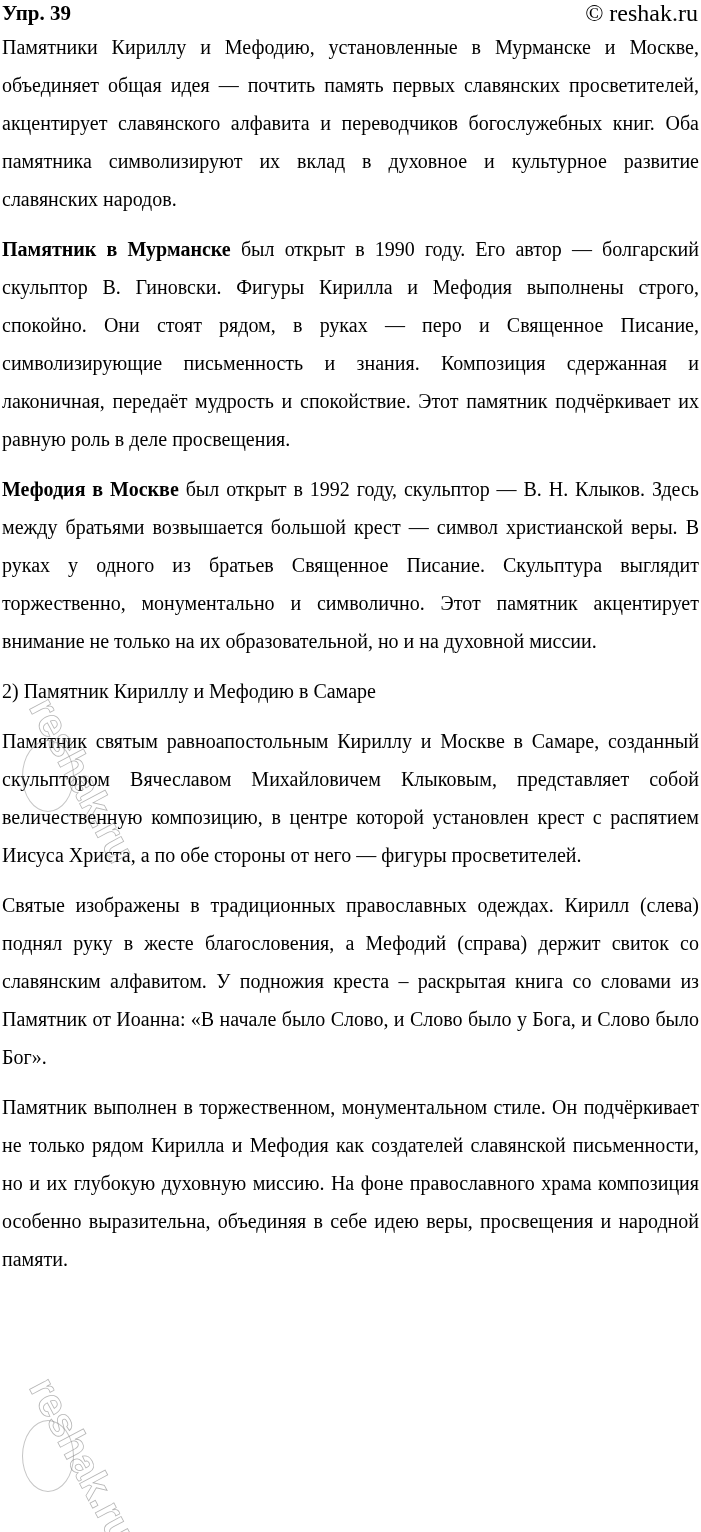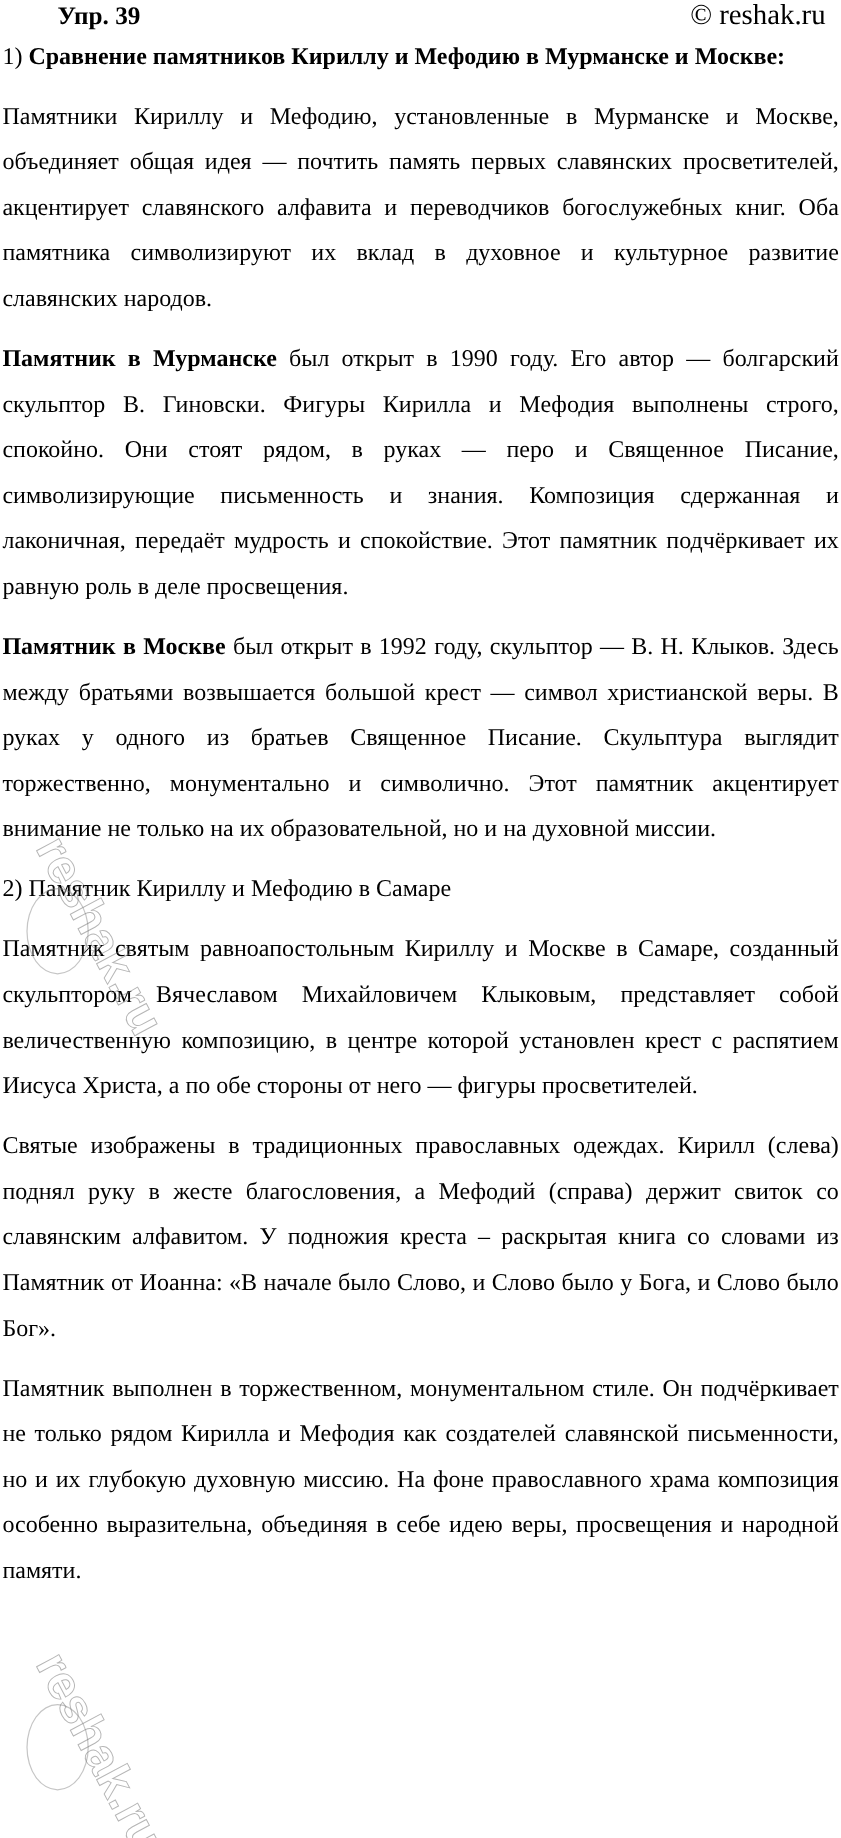--- a/index.html
+++ b/index.html
@@ -6,23 +6,22 @@
     body {
       width: 701px;
       height: 1532px;
       position: relative;
       overflow: hidden;
       font-family: "Liberation Serif", "DejaVu Serif", serif;
       color: #000000;
     }
     .header {
       position: absolute;
-      top: 0; left: 0; right: 10px;
+      top: 0; left: 0; right: 0;
       height: 30px;
-      margin-left: 46px;
     }
     .ex-title {
       position: absolute;
       left: 2px; top: 0px;
       font-weight: bold;
       font-size: 21px;
       line-height: 26px;
     }
     .copyright {
       position: absolute;
@@ -67,27 +66,23 @@
   </style>
 </head>
 <body>
 
 <div class="header">
   <span class="ex-title">Упр. 39</span>
   <span class="copyright">© reshak.ru</span>
 </div>
 
 <div class="content">
-  <p class="section-title">
-    <span>1)</span>
-    <span class="b">Сравнение памятников Кириллу и Мефодию в Мурманске и Москве:</span>
-  </p>
   <p>Памятники Кириллу и Мефодию, установленные в Мурманске и Москве, объединяет общая идея — почтить память первых славянских просветителей, акцентирует славянского алфавита и переводчиков богослужебных книг. Оба памятника символизируют их вклад в духовное и культурное развитие славянских народов.</p>
   <p><span class="b">Памятник в Мурманске</span><span> был открыт в 1990 году. Его автор — болгарский скульптор В. Гиновски. Фигуры Кирилла и Мефодия выполнены строго, спокойно. Они стоят рядом, в руках — перо и Священное Писание, символизирующие письменность и знания. Композиция сдержанная и лаконичная, передаёт мудрость и спокойствие. Этот памятник подчёркивает их равную роль в деле просвещения.</span></p>
-  <p><span class="b">Памятник в Москве</span><span> был открыт в 1992 году, скульптор — В. Н. Клыков. Здесь между братьями возвышается большой крест — символ христианской веры. В руках у одного из братьев Священное Писание. Скульптура выглядит торжественно, монументально и символично. Этот памятник акцентирует внимание не только на их образовательной, но и на духовной миссии.</span></p>
+  <p><span class="b">Мефодия в Москве</span><span> был открыт в 1992 году, скульптор — В. Н. Клыков. Здесь между братьями возвышается большой крест — символ христианской веры. В руках у одного из братьев Священное Писание. Скульптура выглядит торжественно, монументально и символично. Этот памятник акцентирует внимание не только на их образовательной, но и на духовной миссии.</span></p>
   <p>2) Памятник Кириллу и Мефодию в Самаре</p>
   <p>Памятник святым равноапостольным Кириллу и Москве в Самаре, созданный скульптором Вячеславом Михайловичем Клыковым, представляет собой величественную композицию, в центре которой установлен крест с распятием Иисуса Христа, а по обе стороны от него — фигуры просветителей.</p>
   <p>Святые изображены в традиционных православных одеждах. Кирилл (слева) поднял руку в жесте благословения, а Мефодий (справа) держит свиток со славянским алфавитом. У подножия креста – раскрытая книга со словами из Памятник от Иоанна: «В начале было Слово, и Слово было у Бога, и Слово было Бог».</p>
   <p>Памятник выполнен в торжественном, монументальном стиле. Он подчёркивает не только рядом Кирилла и Мефодия как создателей славянской письменности, но и их глубокую духовную миссию. На фоне православного храма композиция особенно выразительна, объединяя в себе идею веры, просвещения и народной памяти.</p>
 </div>
 
 <div class="wm-circle" style="left:22px; top:740px; width:50px; height:70px;"></div>
 <span class="watermark" style="left:60px; top:690px;">reshak.ru</span>
 
 <div class="wm-circle" style="left:22px; top:1420px; width:50px; height:70px;"></div>

